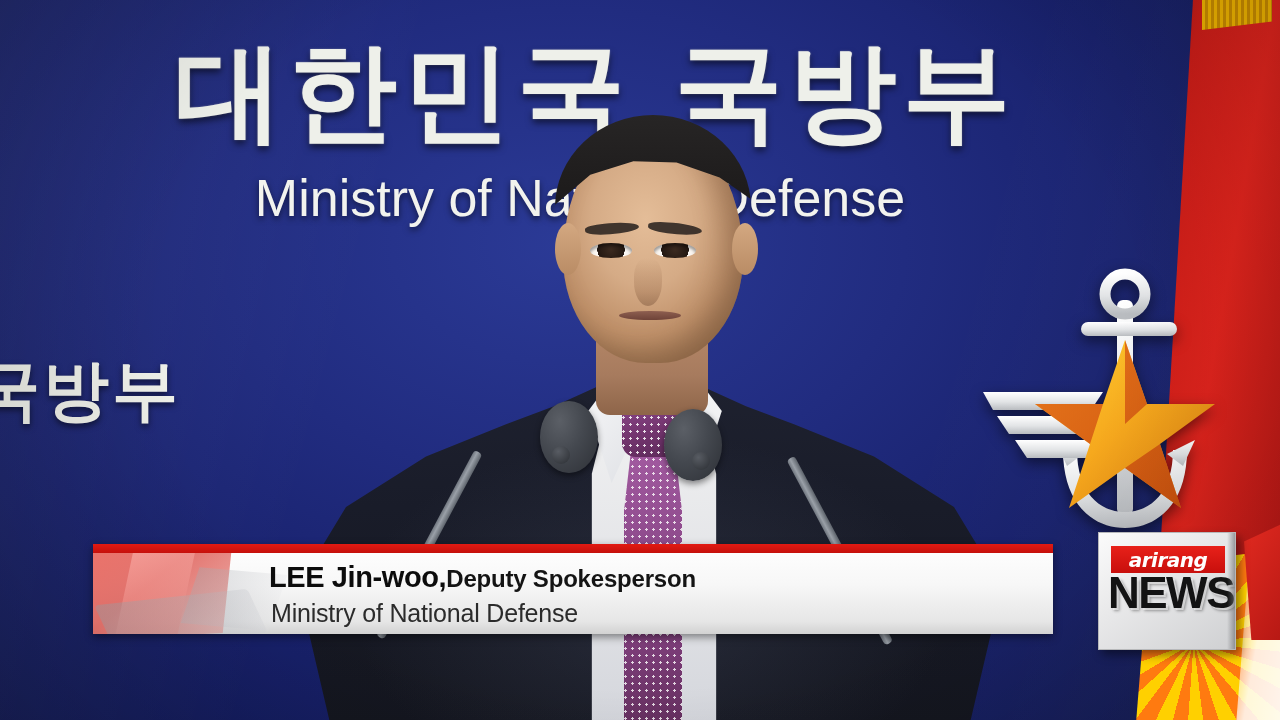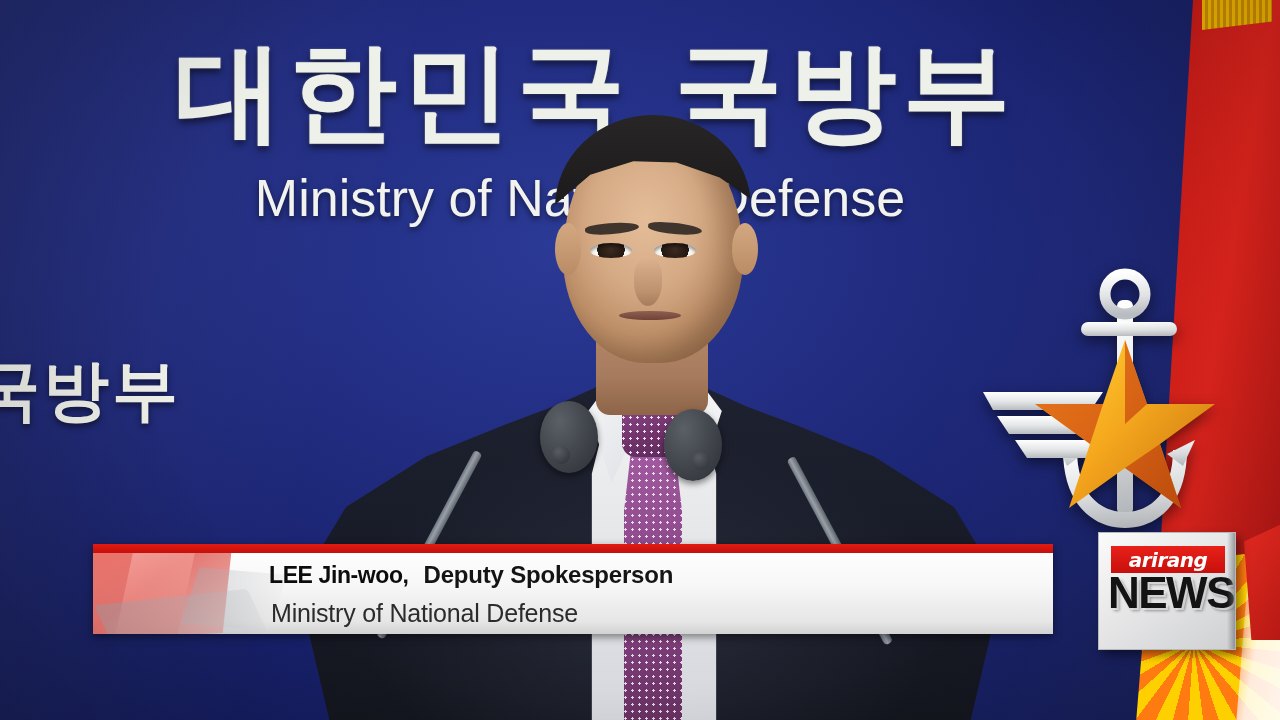--- a/index.html
+++ b/index.html
@@ -411,31 +411,30 @@
     position: absolute;
     left: 176px;
     top: 8px;
     display: flex;
     align-items: baseline;
     white-space: nowrap;
   }
   .lt-name {
     font-family: "Liberation Sans", sans-serif;
     font-weight: 700;
-    font-size: 23px;
+    font-size: 29px;
     letter-spacing: -0.4px;
     color: #0c0c0c;
   }
   .lt-role {
     font-family: "Liberation Sans", sans-serif;
     font-weight: 700;
     font-size: 24px;
     letter-spacing: -0.2px;
     color: #141414;
-    margin-left: 15px;
   }
   .lt-line2 {
     position: absolute;
     left: 178px;
     top: 46px;
     font-family: "Liberation Sans", sans-serif;
     font-weight: 400;
     font-size: 25px;
     letter-spacing: -0.2px;
     color: #2b2b2b;

